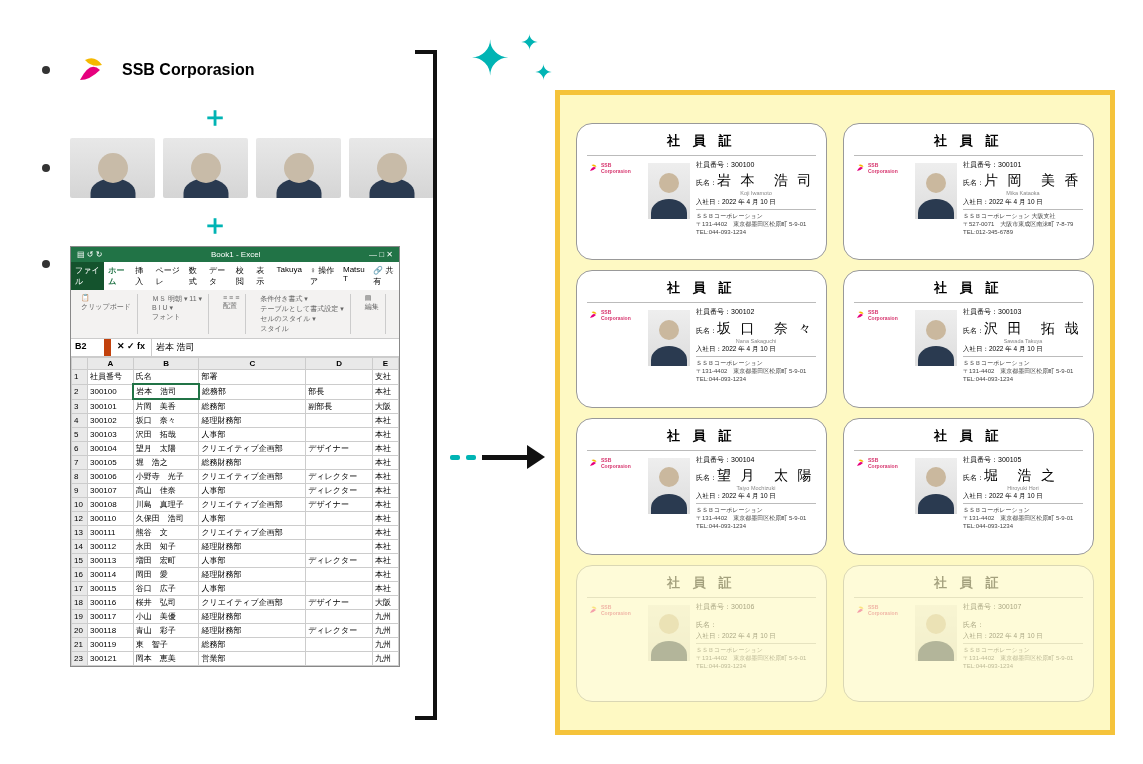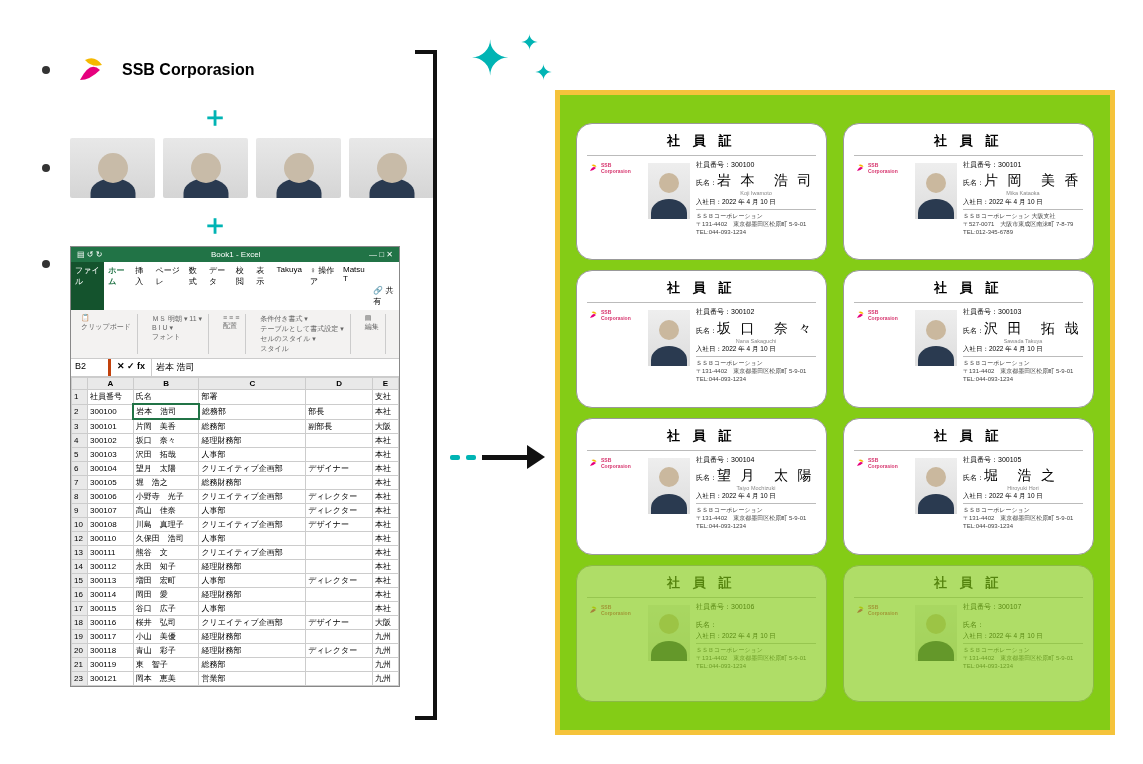--- a/index.html
+++ b/index.html
@@ -23,21 +23,21 @@
   .excel-window { border: 1px solid #888; font-size: 8px; background: #fff; }
   .excel-title { background: #217346; color: #fff; padding: 3px 6px; display: flex; justify-content: space-between; align-items: center; }
   .excel-title-icons { display:flex; gap:4px; }
   .excel-ribbon-tabs { display: flex; font-size: 8px; }
   .excel-ribbon-tabs span { padding: 3px 4px; }
   .excel-ribbon-tabs .active { background: #fff; color: #217346; font-weight: bold; }
   .excel-ribbon-tabs .file { background: #14532d; color: #fff; }
   .excel-ribbon { background: #f3f2f1; padding: 4px; display: flex; gap: 8px; border-bottom: 1px solid #ccc; font-size:7px; color:#666; }
   .ribbon-group { border-right: 1px solid #ccc; padding: 0 6px; }
   .formula-bar { display: flex; border-bottom: 1px solid #ccc; font-size: 9px; }
-  .formula-bar .cell-ref { width: 40px; border-right: 3px solid #c2410c; padding: 2px 4px; }
+  .formula-bar .cell-ref { width: 40px; border-right: 7px solid #c2410c; padding: 2px 4px; font-weight: bold; }
   .formula-bar .formula { flex: 1; padding: 2px 4px; }
   table.sheet { border-collapse: collapse; width: 100%; font-size: 8px; }
   table.sheet th, table.sheet td { border: 1px solid #ccc; padding: 1px 2px; text-align: left; white-space: nowrap; overflow: hidden; }
   table.sheet th { background: #e9e9e9; text-align: center; }
   .col-rh { width: 16px; text-align: center; background: #e9e9e9; }
   .selected-cell { border: 2px solid #217346 !important; }
   
   .bracket { position: absolute; left: 415px; top: 50px; height: 670px; width: 30px; }
   .bracket::before, .bracket::after { content:''; position:absolute; left:0; width:22px; height:4px; background:#111; }
   .bracket::before { top:0; }
@@ -47,21 +47,21 @@
   .arrow { position: absolute; left: 450px; top: 445px; display: flex; align-items: center; }
   .arrow-dash { width: 10px; height: 5px; background: #00b4b4; margin-right: 6px; border-radius: 2px; }
   .arrow-line { width: 45px; height: 5px; background: #111; }
   .arrow-head { width: 0; height: 0; border-left: 18px solid #111; border-top: 12px solid transparent; border-bottom: 12px solid transparent; }
   
   .sparkle-row { position: absolute; left: 470px; top: 30px; display: flex; align-items: center; gap: 10px; }
   .sparkle { color: #00b4b4; }
   .sparkle.big { font-size: 48px; }
   .sparkle.sm { font-size: 22px; }
   
-  .output-sheet { position: absolute; left: 555px; top: 90px; width: 560px; height: 645px; border: 5px solid #f5c33b; padding: 8px; background: #84cc16; }
+  .output-sheet { position: absolute; left: 555px; top: 90px; width: 560px; height: 645px; border: 5px solid #f5c33b; padding: 8px; background: #fef9c3; }
   
   .cards { position: relative; display: grid; grid-template-columns: 1fr 1fr; grid-template-rows: repeat(4, 1fr); gap: 10px 16px; height: 100%; padding: 20px 8px; }
   
   .card { border: 1px solid #999; border-radius: 16px; background: #fff; padding: 8px 10px 6px; font-size: 8px; position: relative; overflow:hidden; }
   .card.faded { opacity: 0.35; }
   .card-title { text-align: center; font-size: 13px; letter-spacing: 0.35em; font-weight: bold; margin-bottom: 5px; }
   .card hr { border:none; border-top:1px solid #bbb; margin: 2px 0 4px; }
   .card-body { display: flex; gap: 6px; }
   .card-logo { width: 55px; font-size: 5px; color:#d6336c; font-weight:bold; display:flex; align-items:flex-start; gap:2px; flex-shrink:0; margin-top:2px; }
   .card-logo svg { width: 14px; height: 14px; }
@@ -120,21 +120,21 @@
           <span class="active">ホーム</span>
           <span>挿入</span>
           <span>ページレ</span>
           <span>数式</span>
           <span>データ</span>
           <span>校閲</span>
           <span>表示</span>
           <span>Takuya</span>
           <span>♀ 操作ア</span>
           <span>Matsu T</span>
-          <span style="margin-left: auto; margin-top: 20px;">🔗 共有</span>
+          <span style="margin-left: auto;">🔗 共有</span>
         </div>
       <div class="excel-ribbon">
         <div class="ribbon-group">📋<br><span>クリップボード</span></div>
         <div class="ribbon-group"><span>ＭＳ 明朝</span> ▾ 11 ▾<br>B I U ▾<br><span>フォント</span></div>
         <div class="ribbon-group">≡ ≡ ≡<br><span>配置</span></div>
         <div class="ribbon-group"><span>条件付き書式</span> ▾<br><span>テーブルとして書式設定</span> ▾<br><span>セルのスタイル</span> ▾<br><span>スタイル</span></div>
         <div class="ribbon-group">▤<br><span>編集</span></div>
       </div>
       <div class="formula-bar">
         <div class="cell-ref">B2</div>

